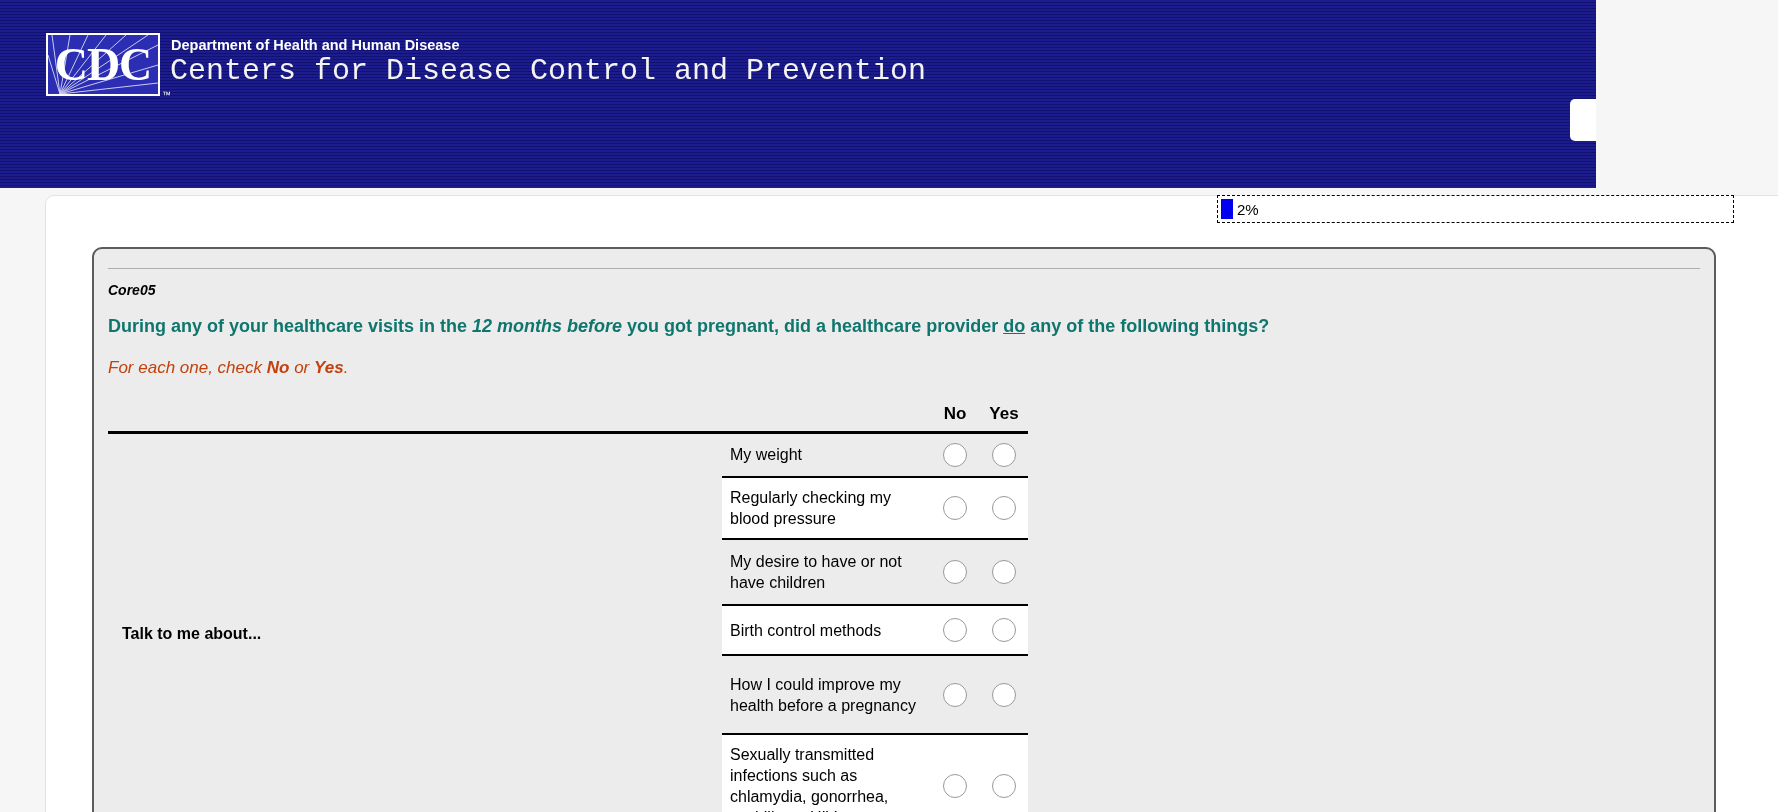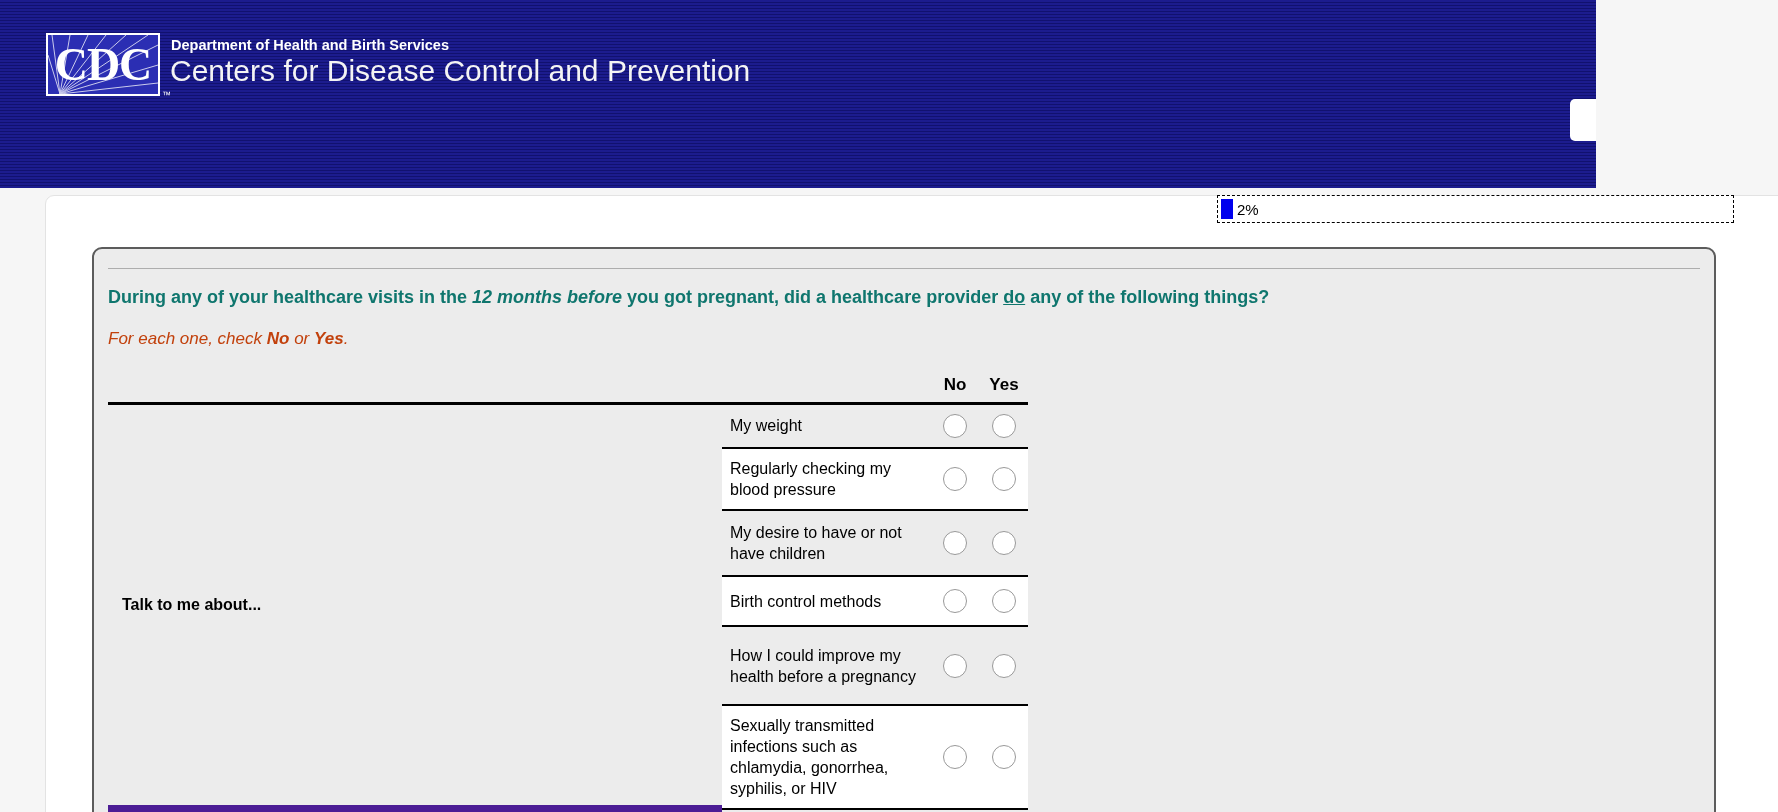--- a/index.html
+++ b/index.html
@@ -22,21 +22,21 @@
     position:relative; color:#ffffff; font-family:"Liberation Serif", serif;
     font-weight:bold; font-size:46px; letter-spacing:-1px; line-height:1;
   }
   .logo-tm { position:absolute; left:162px; top:90px; color:#ffffff; font-size:9px; }
   .hhs-line {
     position:absolute; left:171px; top:37px; color:#ffffff;
     font-weight:bold; font-size:14.5px;
   }
   .agency-line {
     position:absolute; left:170px; top:54px; color:#f4f4f4;
-    font-family:Liberation Sans, sans-serif; font-size:30px;
+    font-family:Liberation Mono, monospace; font-size:30px;
   }
   .header-btn {
     position:absolute; top:99px; width:73px; height:42px;
     background:#ffffff; border:none; border-radius:5px;
     display:flex; align-items:center; justify-content:center; cursor:pointer;
   }
   .header-btn svg { width:26px; height:26px; fill:#1f1f1f; }
   .btn-mail  { left:1570px; }
   .btn-phone { left:1646px; }
   .btn-exit  { left:1720px; }
@@ -120,21 +120,21 @@
         <line x1="12" y1="59" x2="78" y2="0"></line>
         <line x1="12" y1="59" x2="100" y2="0"></line>
         <line x1="12" y1="59" x2="110" y2="10"></line>
         <line x1="12" y1="59" x2="110" y2="30"></line>
         <line x1="12" y1="59" x2="110" y2="48"></line>
       </g>
     </svg>
     <span class="logo-text">CDC</span>
   </div>
   <span class="logo-tm">™</span>
-  <div class="hhs-line">Department of Health and Birth Services</div>
+  <div class="hhs-line">Department of Health and Human Disease</div>
   <div class="agency-line">Centers for Disease Control and Prevention</div>
 
   <button class="header-btn btn-mail">
     <svg viewBox="0 0 24 24">
         <path d="M20 4H4c-1.1 0-2 .9-2 2v12c0 1.1.9 2 2 2h16c1.1 0 2-.9 2-2V6c0-1.1-.9-2-2-2zm0 4.2-8 5-8-5V6l8 5 8-5v2.2z"></path>
       </svg>
   </button>
   <button class="header-btn btn-phone">
     <svg viewBox="0 0 24 24">
         <path d="M6.62 10.79c1.44 2.83 3.76 5.14 6.59 6.59l2.2-2.2c.27-.27.67-.36 1.02-.24 1.12.37 2.33.57 3.57.57.55 0 1 .45 1 1V20c0 .55-.45 1-1 1-9.39 0-17-7.61-17-17 0-.55.45-1 1-1h3.5c.55 0 1 .45 1 1 0 1.25.2 2.45.57 3.57.11.35.03.74-.25 1.02l-2.2 2.2z"></path>
@@ -149,20 +149,21 @@
 
 <div class="content-panel"></div>
 
 <div class="progress-bar">
   <div class="progress-fill"></div>
   <span class="progress-label">2%</span>
 </div>
 
 <div class="question-card">
   <hr class="card-divider">
+  <div class="question-id">Core05</div>
   <div class="question-text"><span>During any of your healthcare visits in the </span><span class="em-italic">12 months before</span><span> you got pregnant, did a healthcare provider </span><span class="em-underline">do</span><span> any of the following things?</span></div>
   <div class="instruction"><span>For each one, check </span><b>No</b><span> or </span><b>Yes</b><span>.</span></div>
 
   <table class="qtable">
     <colgroup>
         <col class="c-left">
         <col class="c-item">
         <col class="c-no">
         <col class="c-yes">
       </colgroup>

